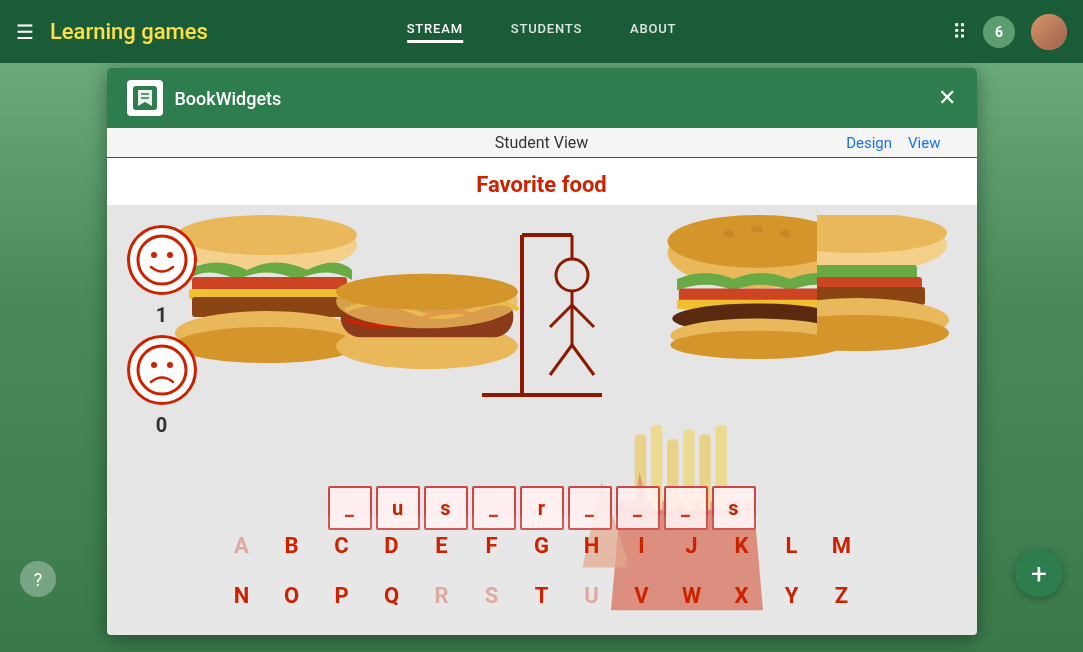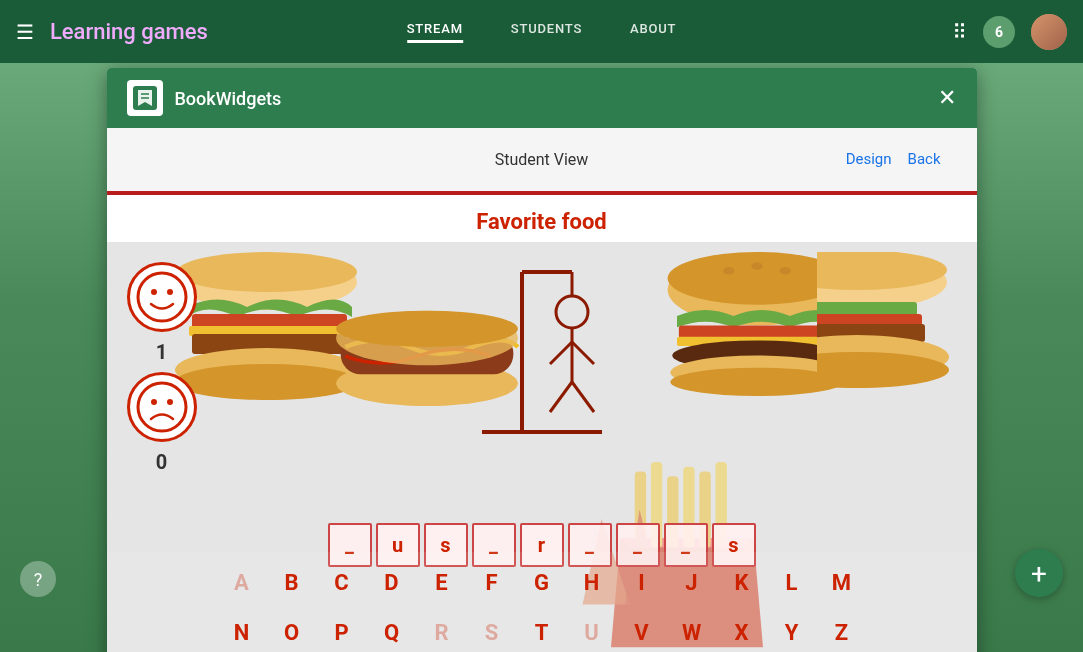--- a/index.html
+++ b/index.html
@@ -15,21 +15,21 @@
       position: relative;
       z-index: 10;
     }
     .navbar-menu-icon {
       color: white;
       font-size: 20px;
       margin-right: 16px;
       cursor: pointer;
     }
     .navbar-title {
-      color: #f0abfc;
+      color: #fde047;
       font-size: 22px;
       font-weight: 500;
       margin-right: auto;
       text-align: right;
     }
     .navbar-tabs {
       display: flex;
       gap: 48px;
       position: absolute;
       left: 50%;
@@ -140,24 +140,24 @@
       margin-left: auto;
       color: white;
       font-size: 22px;
       cursor: pointer;
       line-height: 1;
     }
 
     
     .modal-toolbar {
       background: #f5f5f5;
-      border-bottom: 4px solid #b91c1c;
-      padding: 22px 20px;
-      display: flex;
-      align-items: flex-start;
+      border-bottom: 1px solid #b91c1c;
+      padding: 5px 20px;
+      display: flex;
+      align-items: flex-end;
       justify-content: center;
       position: relative;
     }
     .modal-toolbar-title {
       font-size: 16px;
       color: #333;
     }
     .modal-toolbar-actions {
       position: absolute;
       right: 36px;
@@ -392,21 +392,21 @@
         </svg>
       </div>
       <span class="modal-brand">BookWidgets</span>
       <span class="modal-close">✕</span>
     </div>
 
     <div class="modal-toolbar">
       <span class="modal-toolbar-title">Student View</span>
       <div class="modal-toolbar-actions">
         <span class="toolbar-link">Design</span>
-        <span class="toolbar-link">Back</span>
+        <span class="toolbar-link">View</span>
       </div>
     </div>
 
     <div class="game-title">Favorite food</div>
 
     <div class="game-area">
 
       <svg class="sandwich-left" viewBox="0 0 200 170">
 
         <ellipse cx="100" cy="30" rx="90" ry="28" fill="#f5d08a"></ellipse>

